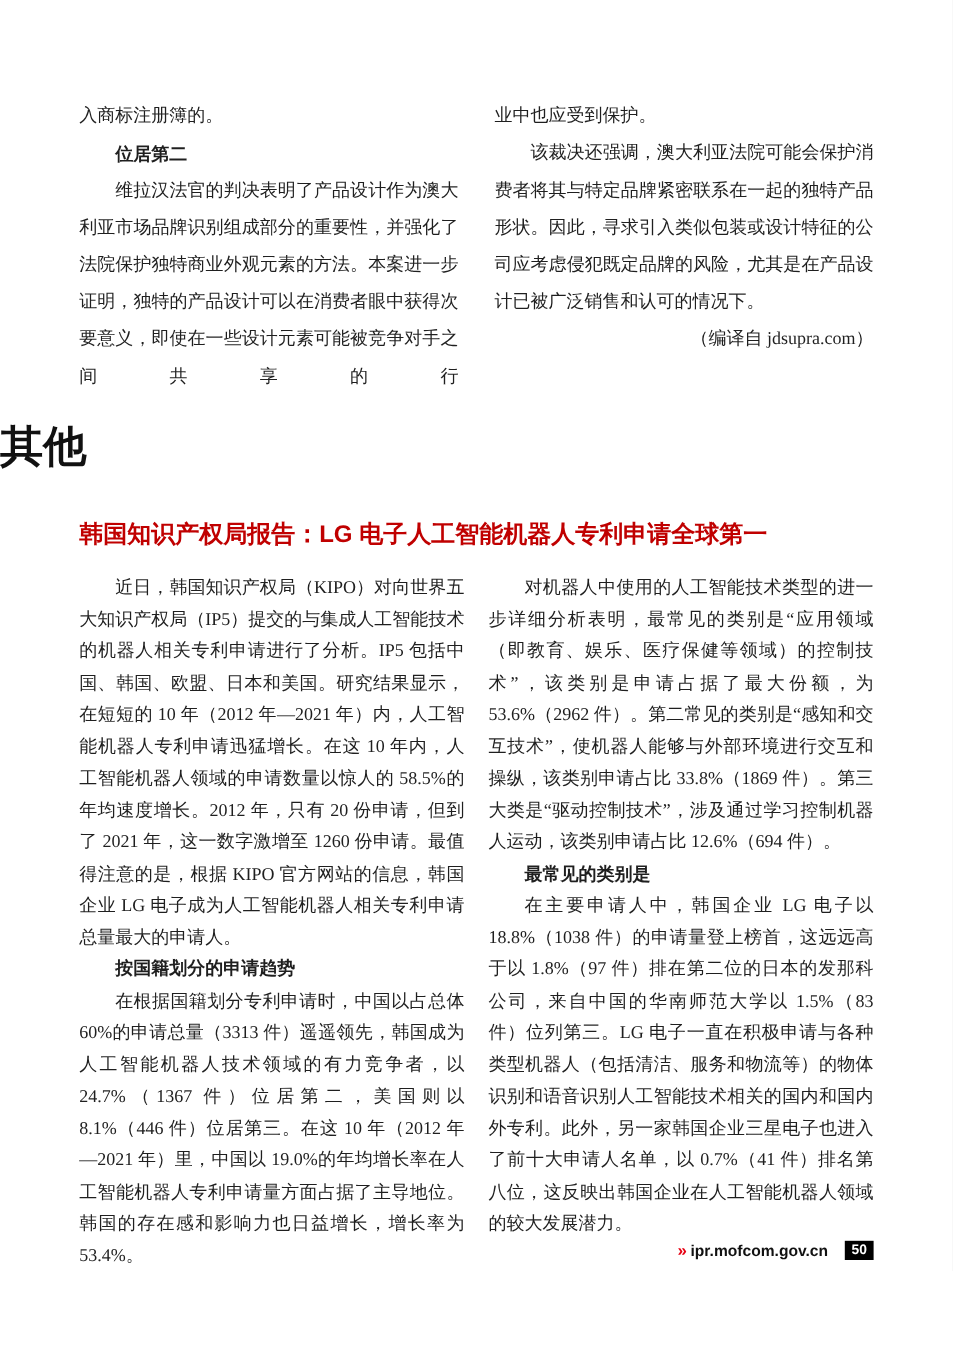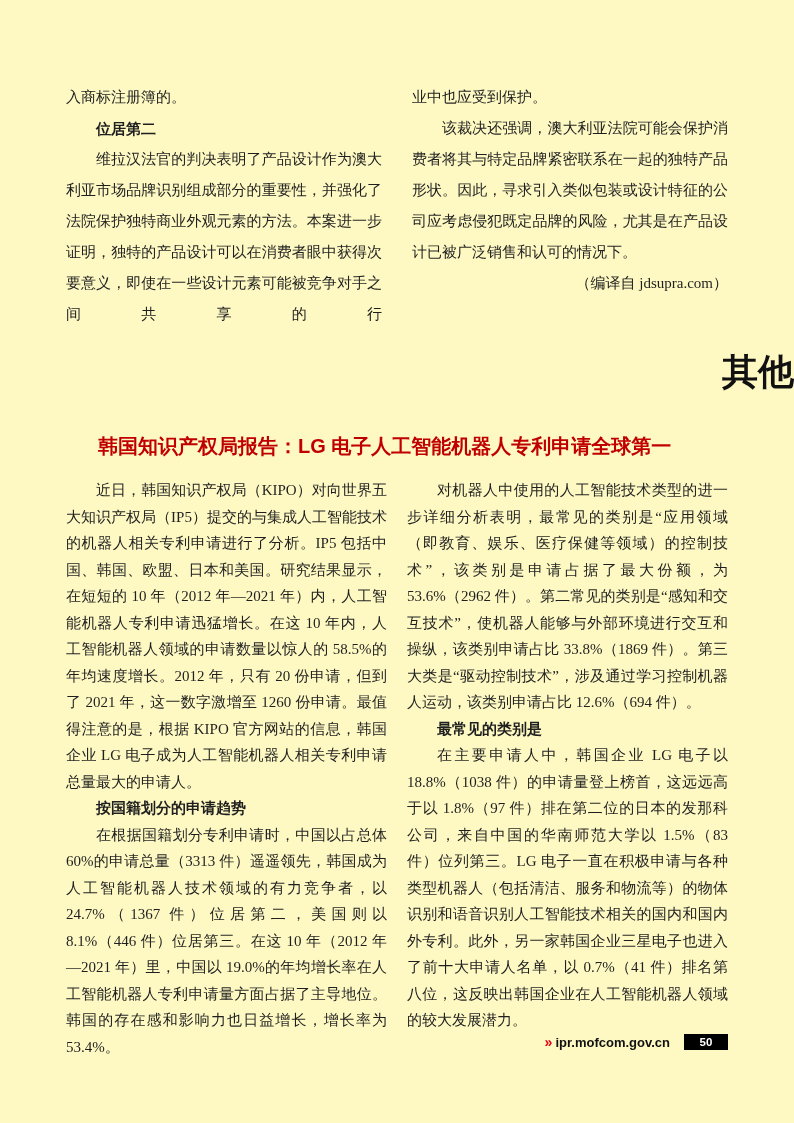--- a/index.html
+++ b/index.html
@@ -1,21 +1,21 @@
 <!DOCTYPE html>
 <html><head>
 <meta charset="utf-8">
 <style>
   * { margin: 0; padding: 0; box-sizing: border-box; }
   html, body { background: #e9e9e9; }
   .page {
     position: relative;
     width: 794px; height: 1123px;
     margin: 0 auto;
-    background: #fef9c3;
+    background: #ffffff;
     font-family: "Liberation Serif", "DejaVu Serif", serif;
     color: #1f1f1f;
     overflow: hidden;
   }
   .cols { position: absolute; left: 66px; width: 662px; display: flex; gap: 30px; }
   .col { flex: 1 1 0; min-width: 0; }
 
   
   .top-block { top: 82px; font-size: 15px; line-height: 31px; }
   .top-block p { text-align: justify; }
@@ -26,54 +26,53 @@
     font-family: "Liberation Sans", "DejaVu Sans", sans-serif;
     font-weight: bold;
     text-indent: 2em;
     text-align: left !important;
   }
   .source-line { text-align: right !important; text-indent: 0; }
 
   
   .section-title {
     position: absolute; top: 348px; left: 0; width: 100%;
-    text-align: right;
+    text-align: left;
     font-family: "Liberation Sans", "DejaVu Sans", sans-serif;
     font-weight: bold; font-size: 36px; line-height: 48px;
     color: #111111;
   }
 
   
   .article-title {
     position: absolute; top: 432px; left: 66px; width: 662px;
     font-family: "Liberation Sans", "DejaVu Sans", sans-serif;
     font-weight: bold; font-size: 20px; line-height: 28px;
     color: #c00000;
     white-space: nowrap;
-    margin-left: 32px;
   }
 
   
   .main-block { top: 477px; font-size: 15px; line-height: 26.5px; gap: 20px; }
   .main-block p { text-align: justify; }
 
   
   .footer {
     position: absolute; top: 1034px; right: 66px;
     display: flex; align-items: center;
     font-family: "Liberation Sans", "DejaVu Sans", sans-serif;
   }
   .footer-arrows {
     color: #e60012; font-weight: bold; font-size: 14px;
     margin-right: 5px; letter-spacing: -2px;
   }
   .footer-site { font-weight: bold; font-size: 13px; color: #111111; }
   .page-badge {
     margin-left: 14px;
-    width: 44px; height: 16px;
+    width: 24px; height: 16px;
     background: #000000; color: #ffffff;
     font-weight: bold; font-size: 11.5px; line-height: 16px;
     text-align: center;
   }
 </style>
 </head>
 <body>
 
 <div class="page">
 

